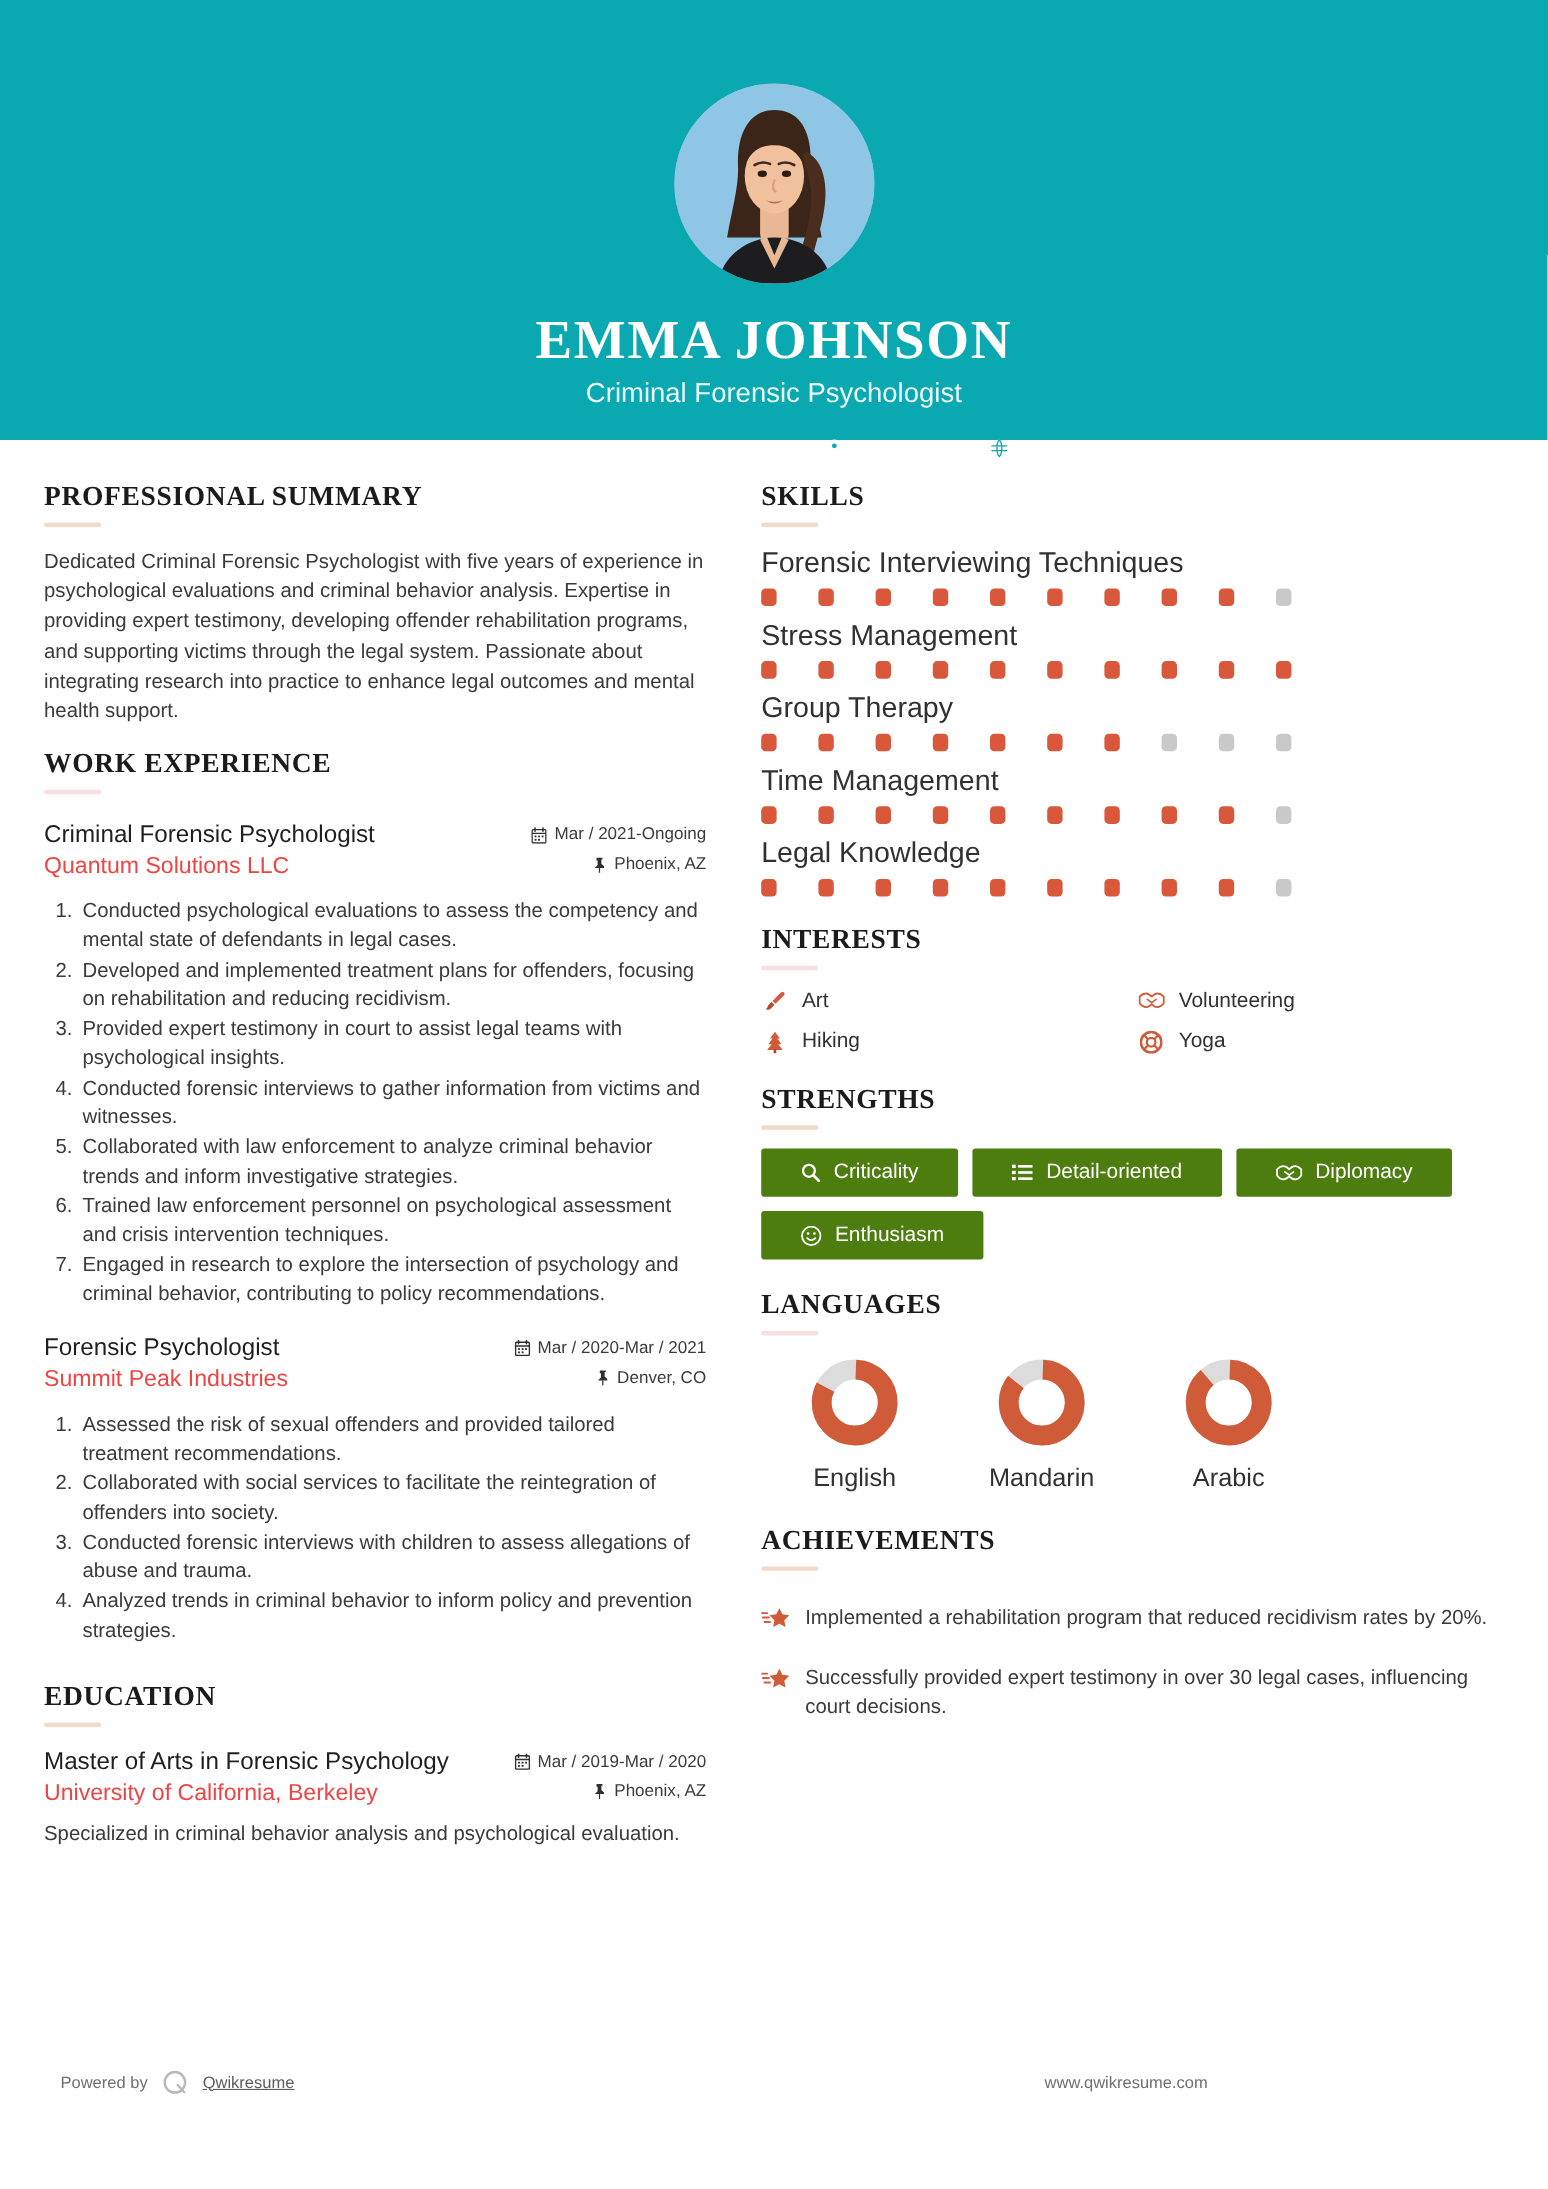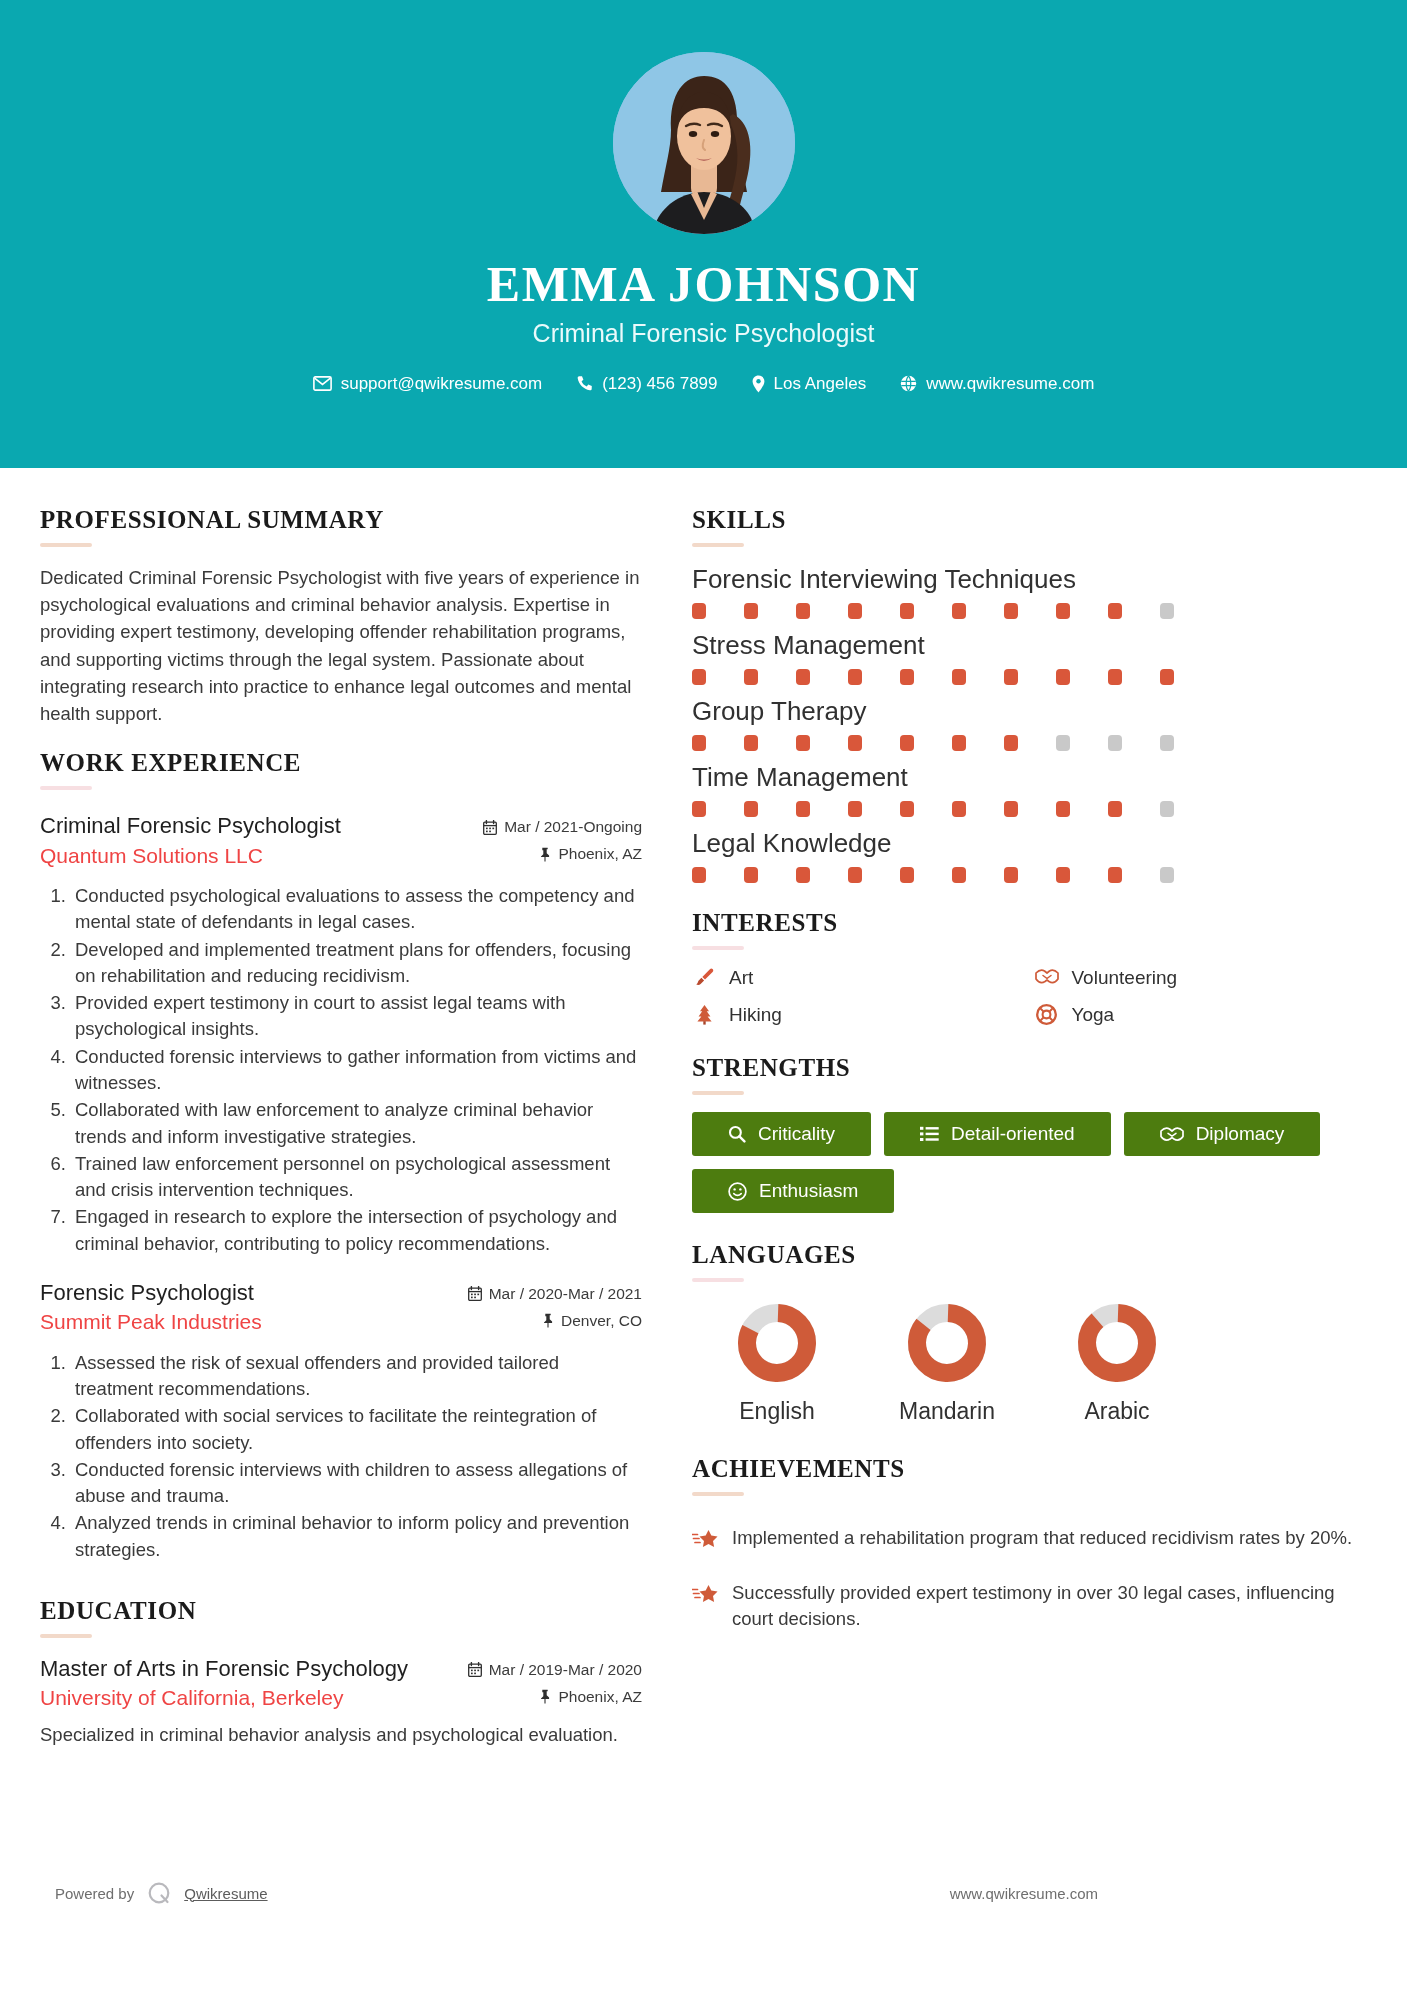--- a/index.html
+++ b/index.html
@@ -9,24 +9,24 @@
     height: 1990px;
     background: #ffffff;
     font-family: "Liberation Sans", sans-serif;
     color: #2b2b2b;
     overflow: hidden;
   }
 
   
   .header {
     background: #0aa8b0;
-    height: 468px;
+    height: 400px;
     position: relative;
     text-align: center;
-    padding-top: 52px;
+    padding-top: 76px;
   }
   .avatar-wrap {
     width: 182px;
     height: 182px;
     margin: 0 auto;
     border-radius: 50%;
     background: #8fc6e6;
     overflow: hidden;
     position: relative;
   }
@@ -172,20 +172,21 @@
 
   
   .interest-grid {
     display: grid;
     grid-template-columns: 1fr 1fr;
     row-gap: 15px;
     column-gap: 10px;
   }
   .interest-item {
     display: flex;
+    align-items: center;
     gap: 13px;
     font-size: 19px;
     color: #313131;
   }
   .interest-item .i-ico { width:24px; display:flex; justify-content:center; }
   .interest-item .i-ico svg { display:block; }
 
   
   .strength-wrap {
     display: flex;

